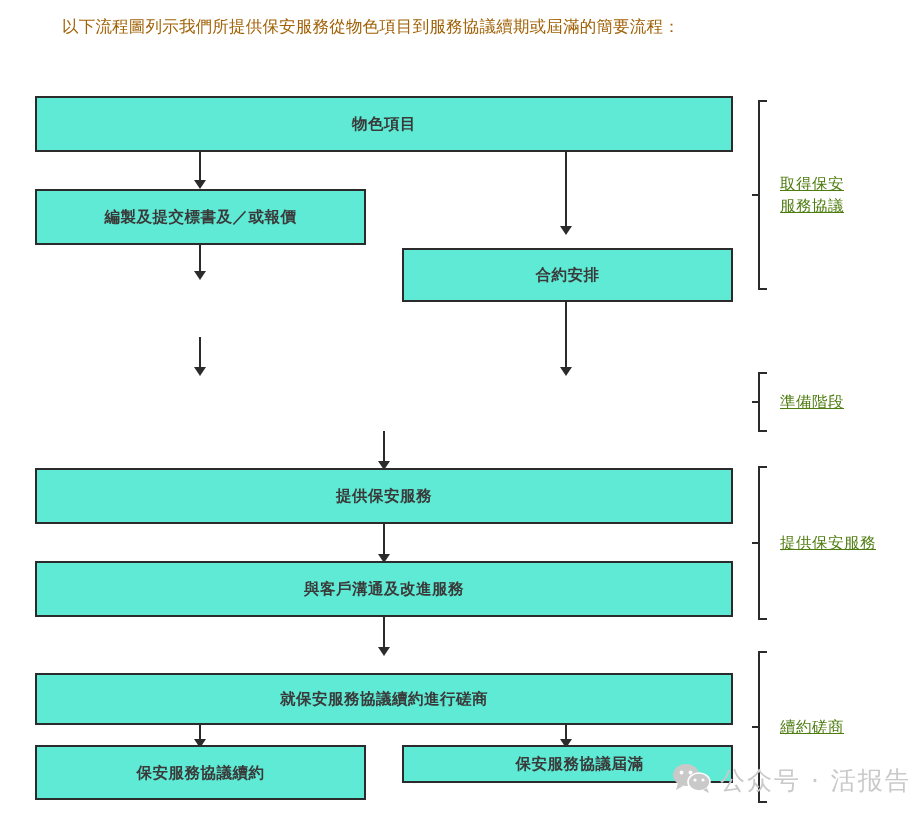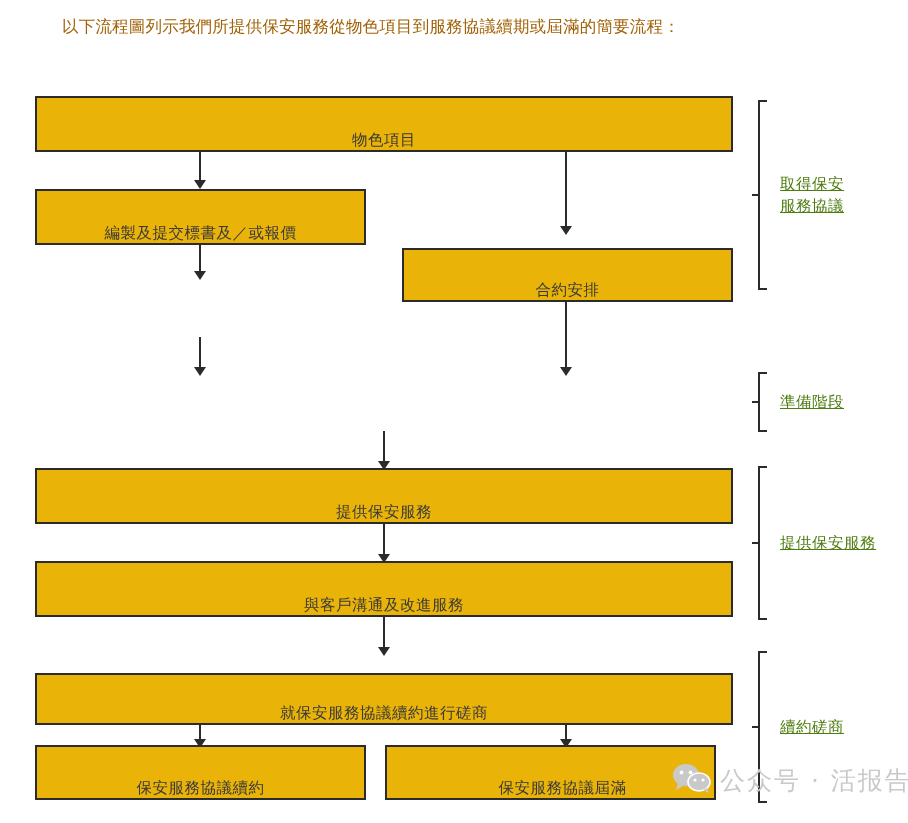--- a/index.html
+++ b/index.html
@@ -35,28 +35,29 @@
     left: 0;
     top: 0;
     width: 908px;
     height: 823px;
   }
 
   .node {
     position: absolute;
     box-sizing: border-box;
     border: 2px solid #2b2b2b;
-    background: #eab308;
+    background: #5eead4;
     display: flex;
-    align-items: flex-end;
+    align-items: center;
     justify-content: center;
     font-size: 15.5px;
     color: #3a3a3a;
     letter-spacing: 0.5px;
     z-index: 3;
+    font-weight: bold;
   }
   .node .node-label {
     display: block;
     text-align: center;
     line-height: 20px;
   }
 
   
   .conn {
     position: absolute;
@@ -197,21 +198,21 @@
   <div class="conn conn-v" style="left:199px; top:709px; height:32px;"></div>
   <div class="arrowhead" style="left:194px; top:739px;"></div>
 
   <div class="conn conn-v" style="left:565px; top:709px; height:32px;"></div>
   <div class="arrowhead" style="left:560px; top:739px;"></div>
 
   <div class="node" style="left:35px; top:745px; width:331px; height:55px;">
     <span class="node-label">保安服務協議續約</span>
   </div>
 
-  <div class="node" style="left:385px; top:745px; width:331px; height:55px;padding-left:24px;">
+  <div class="node" style="left:402px; top:745px; width:331px; height:38px;padding-left:24px;">
     <span class="node-label">保安服務協議屆滿</span>
   </div>
 
   <div class="bracket" style="left:752px; top:100px; width:16px; height:190px;">
     <div class="br-cap br-cap-top"></div>
     <div class="br-spine"></div>
     <div class="br-cap br-cap-bottom"></div>
     <div class="br-tick"></div>
   </div>
   <div class="stage-label" style="left:780px; top:173px;">取得保安

